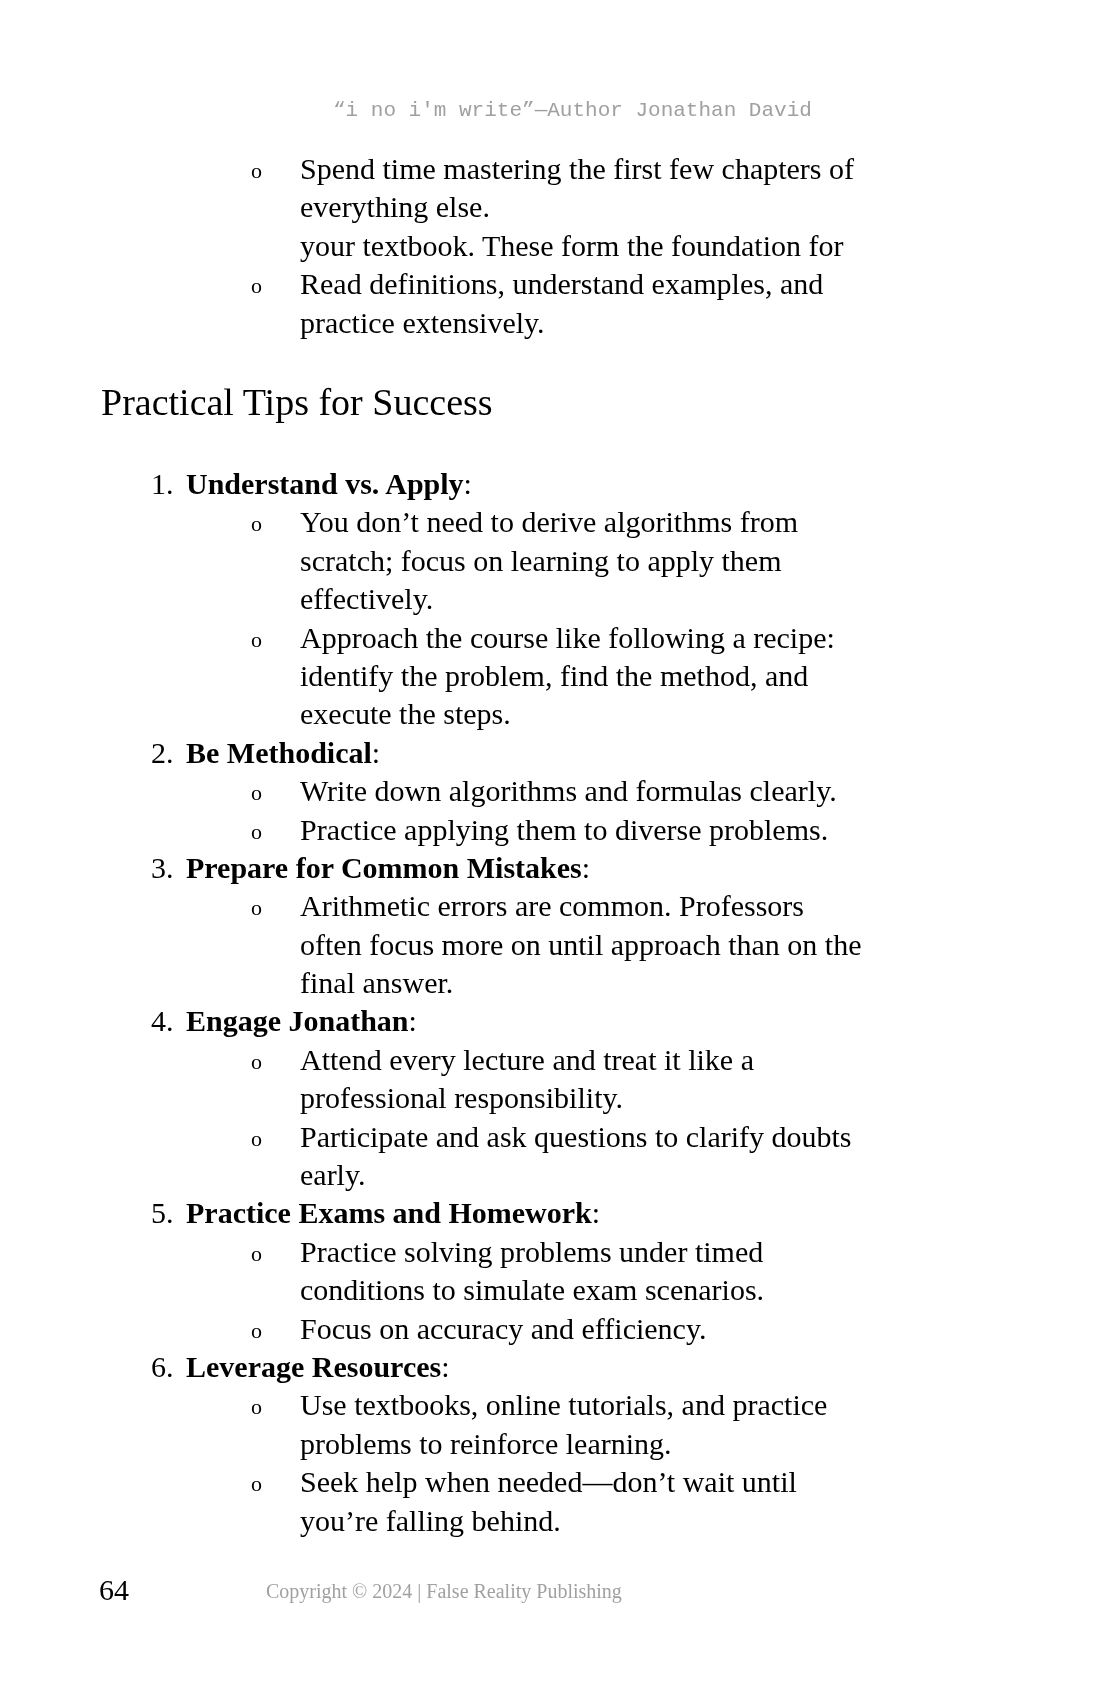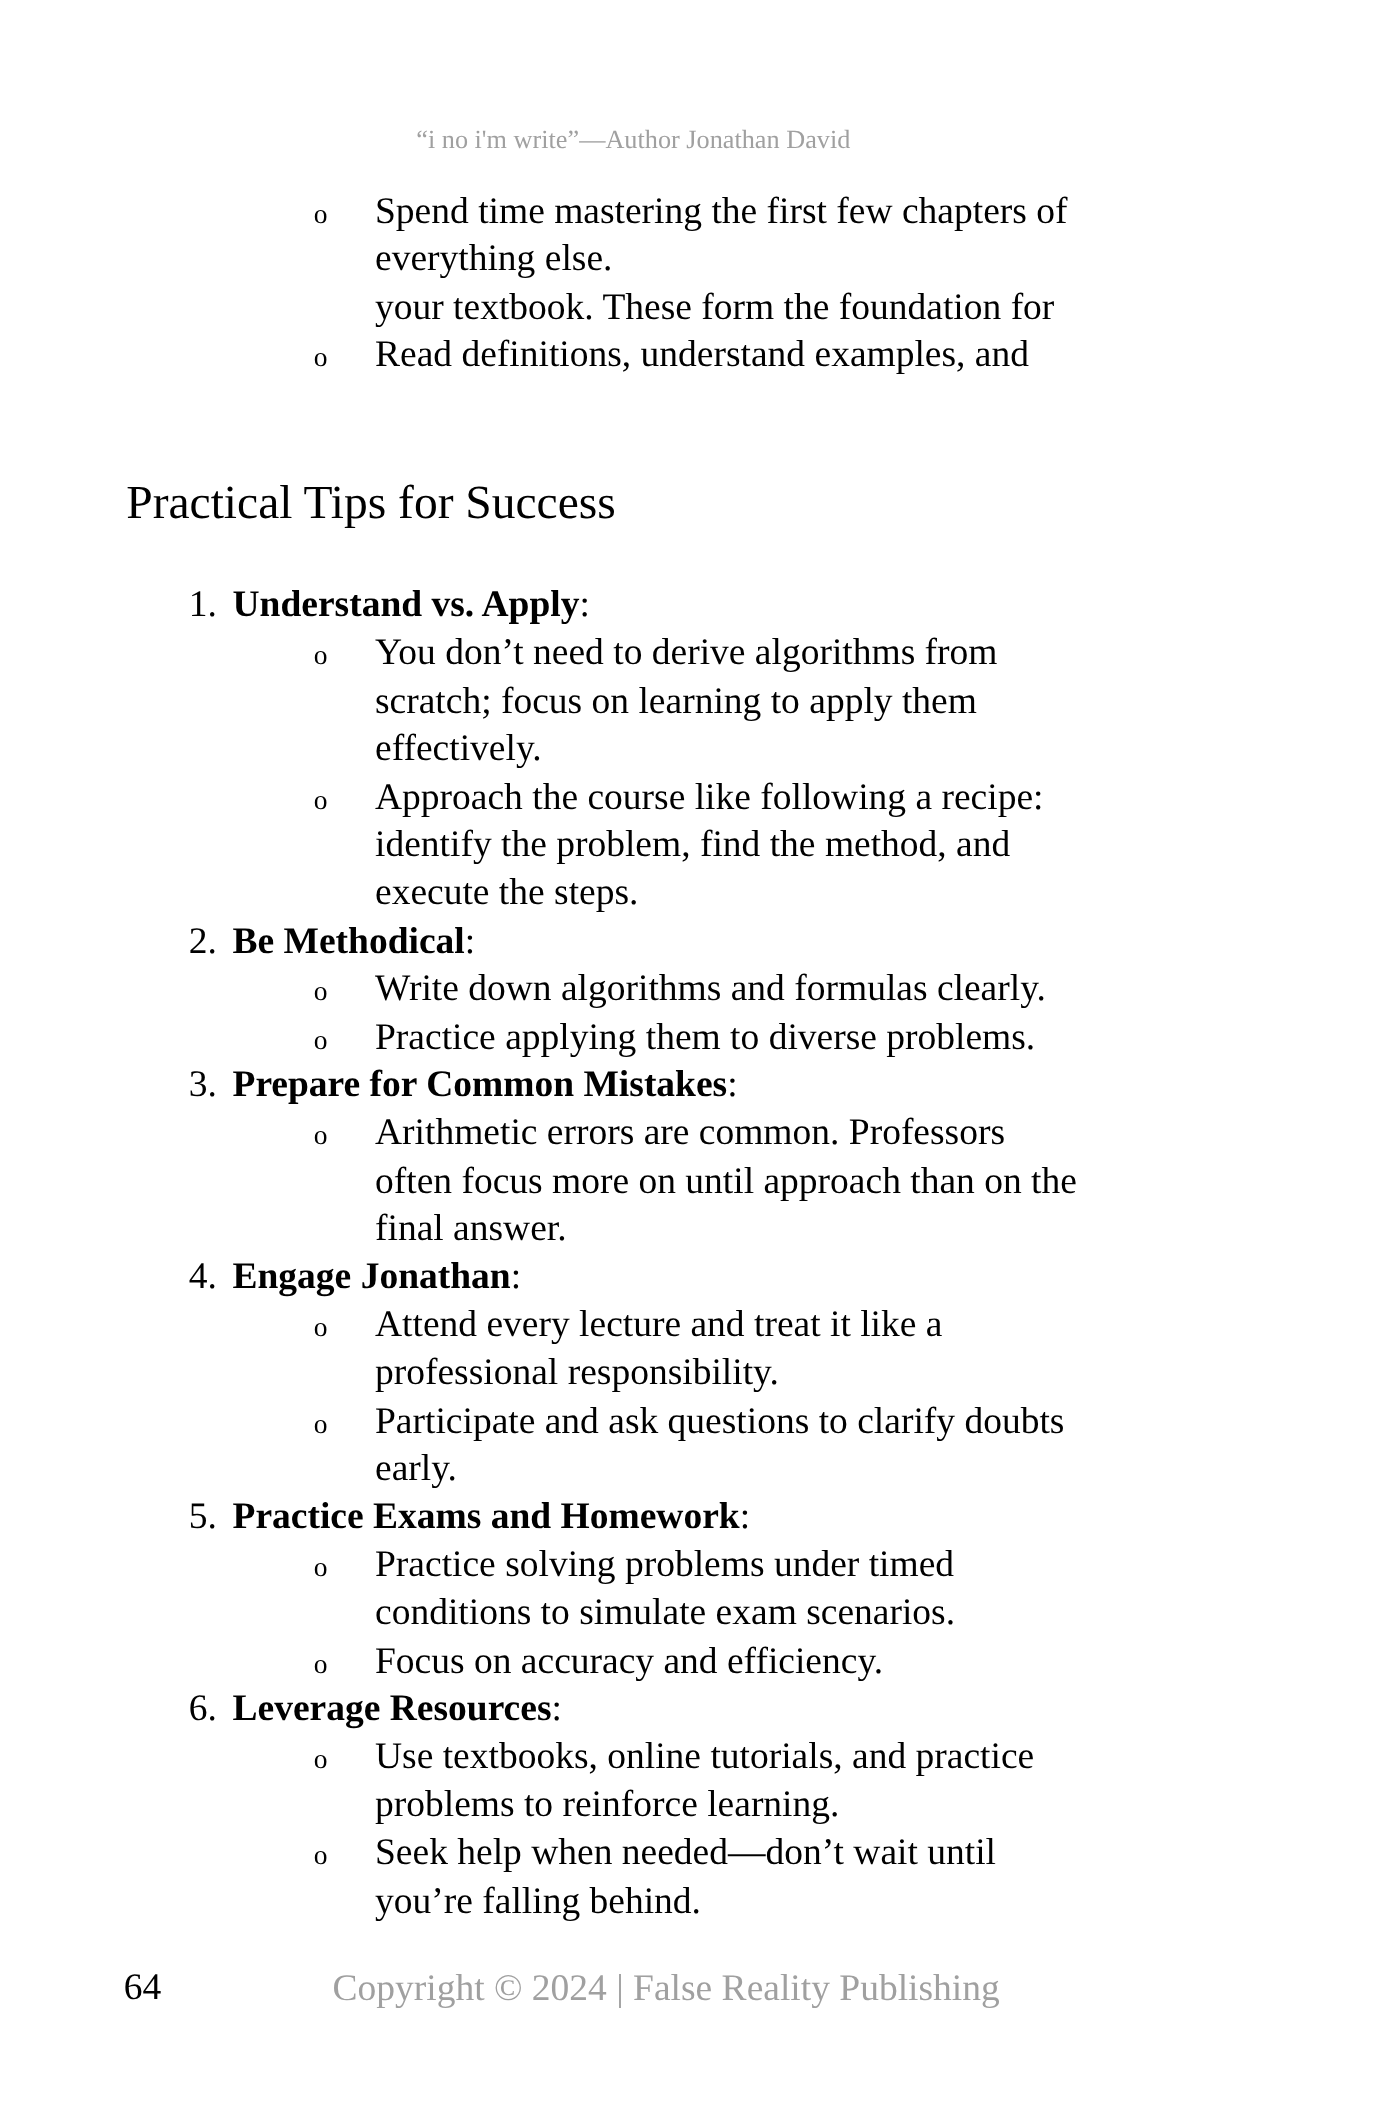--- a/index.html
+++ b/index.html
@@ -1,29 +1,29 @@
 <!DOCTYPE html>
 <html><head>
 <meta charset="utf-8">
 <style>
   html, body { margin: 0; padding: 0; background: #ffffff; }
   body { width: 1100px; height: 1700px; position: relative; overflow: hidden;
          font-family: "Liberation Serif", "DejaVu Serif", serif; color: #000000; }
   .running-header { position: absolute; top: 99px; left: 0; width: 987px; text-align: left;
-         padding-left: 333px; box-sizing: border-box; font-size: 21px; color: #a0a0a0; line-height: 24px; }
+         padding-left: 333px; box-sizing: border-box; font-size: 21px; color: #a0a0a0; line-height: 24px; font-family: Liberation Mono, monospace; }
   .block { position: absolute; left: 0; width: 1100px; }
   .line { position: relative; height: 38.4px; line-height: 38.4px; font-size: 30px; white-space: nowrap; }
   .bullet { position: absolute; left: 251px; font-size: 22px; top: 2px; }
   .sub-text { position: absolute; left: 300px; }
   .num { position: absolute; left: 151px; }
   .num-text { position: absolute; left: 186px; }
   .num-text b { font-weight: bold; }
   .heading { position: absolute; left: 101px; top: 380px; font-size: 38px; line-height: 44px; white-space: nowrap; }
   .footer-page { position: absolute; left: 99px; top: 1572px; font-size: 30px; line-height: 36px; }
-  .footer-copy { position: absolute; left: 266px; top: 1575px; font-size: 30px; line-height: 32px; color: #a0a0a0; white-space: nowrap; }
+  .footer-copy { position: absolute; left: 266px; top: 1575px; font-size: 20px; line-height: 32px; color: #a0a0a0; white-space: nowrap; }
 </style>
 </head>
 <body>
 
 <div class="running-header">“i no i'm write”—Author Jonathan David</div>
 
 <div class="block" style="top:150px;">
   <div class="line">
     <span class="bullet">o</span>
     <span class="sub-text">Spend time mastering the first few chapters of</span>
@@ -31,20 +31,23 @@
   <div class="line">
       <span class="sub-text">everything else.</span>
     </div>
   <div class="line">
       <span class="sub-text">your textbook. These form the foundation for</span>
     </div>
   <div class="line">
     <span class="bullet">o</span>
     <span class="sub-text">Read definitions, understand examples, and</span>
   </div>
+  <div class="line">
+      <span class="sub-text">practice extensively.</span>
+    </div>
 </div>
 
 <div class="heading">Practical Tips for Success</div>
 
 <div class="block" style="top:465px;">
 
   <div class="line">
     <span class="num">1.</span>
     <span class="num-text"><b>Understand vs. Apply</b><span>:</span></span>
   </div>

